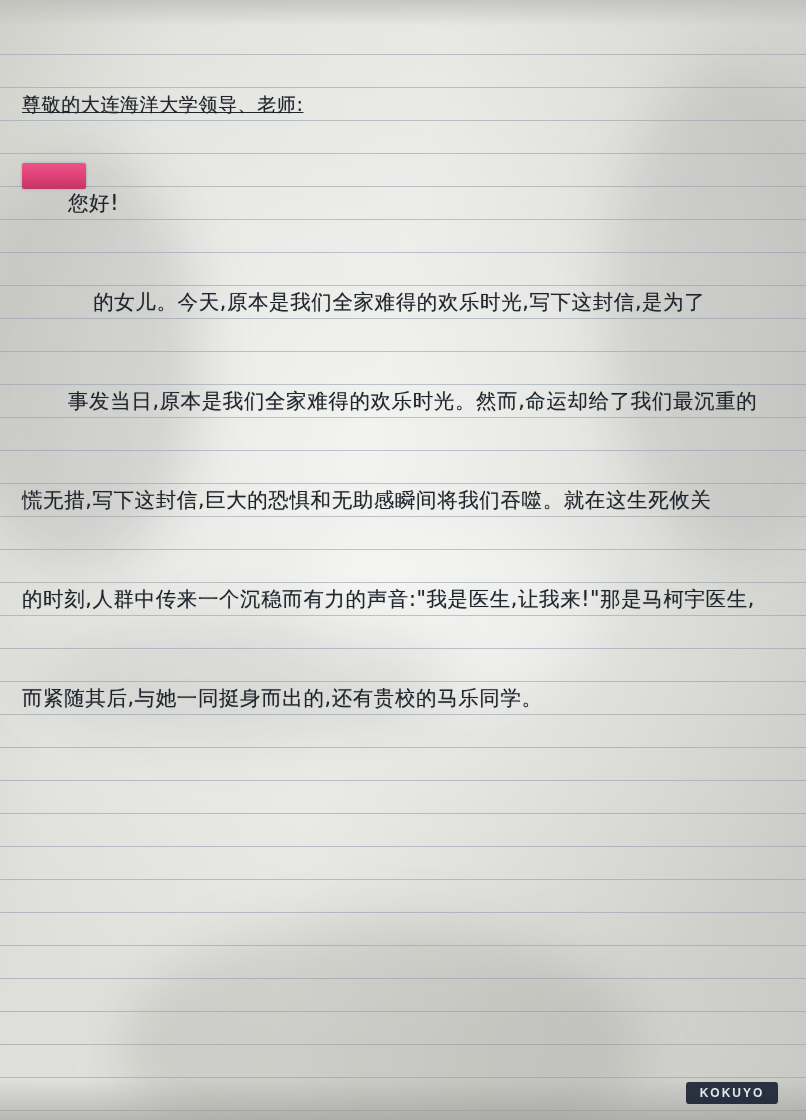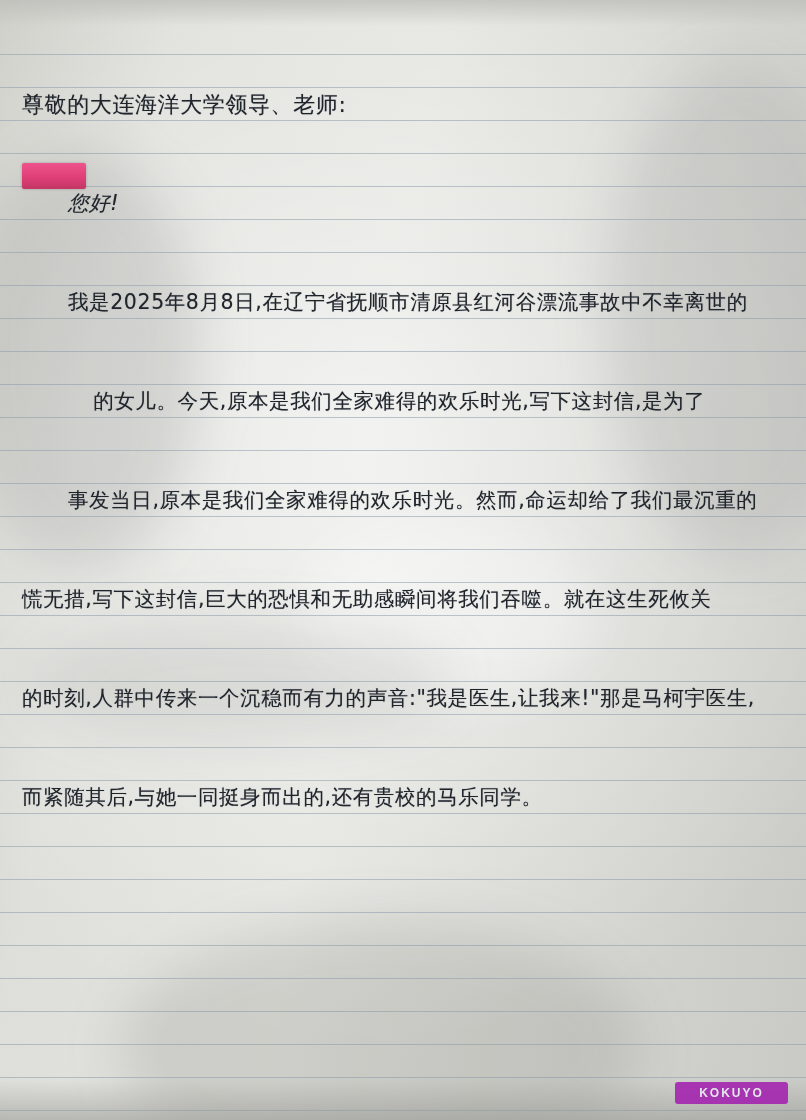--- a/index.html
+++ b/index.html
@@ -65,45 +65,46 @@
     white-space: pre-wrap;
     text-shadow: 0 0 1px rgba(30,40,50,0.35);
   }
   .writing .ln {
     display: block;
     height: 33px;
     overflow: visible;
   }
   .indent { padding-left: 46px; }
   .title-line {
-    font-size: 22px;
+    font-size: 19px;
+    text-decoration: underline;
   }
-  .greet { padding-left: 46px; font-style: italic; }
+  .greet { padding-left: 46px; }
 
   
   .redaction {
     position: absolute;
     left: 22px;
     top: 163px;
     width: 64px;
     height: 26px;
     background: linear-gradient(180deg,#f04a86 0%, #e0336f 55%, #c32a5e 100%);
     opacity: 0.92;
     border-radius: 2px;
     box-shadow: 0 0 3px rgba(0,0,0,0.25);
   }
 
   
   .brand {
     position: absolute;
-    right: 18px;
+    right: 28px;
     bottom: 16px;
-    width: 113px;
+    width: 92px;
     height: 22px;
-    background: #a21caf;
+    background: #0f172a;
     border-radius: 3px;
     color: #e9eef2;
     font-family: "Liberation Sans", sans-serif;
     font-size: 12px;
     font-weight: bold;
     letter-spacing: 2px;
     display: flex;
     align-items: center;
     justify-content: center;
     opacity: 0.85;
@@ -131,21 +132,20 @@
   <div class="blotch b2"></div>
   <div class="blotch b3"></div>
   <div class="blotch b4"></div>
   <div class="blotch b5"></div>
 
   <div class="rules"></div>
 
   <div class="writing">
     <span class="ln title-line">尊敬的大连海洋大学领导、老师:</span>
     <span class="ln greet">您好!</span>
-    <span class="ln indent">我是2025年8月8日,在辽宁省抚顺市清原县红河谷漂流事故中不幸离世的</span>
     <span class="ln">          的女儿。今天,原本是我们全家难得的欢乐时光,写下这封信,是为了</span>
     <span class="ln indent">事发当日,原本是我们全家难得的欢乐时光。然而,命运却给了我们最沉重的</span>
     <span class="ln">慌无措,写下这封信,巨大的恐惧和无助感瞬间将我们吞噬。就在这生死攸关</span>
     <span class="ln">的时刻,人群中传来一个沉稳而有力的声音:"我是医生,让我来!"那是马柯宇医生,</span>
     <span class="ln">而紧随其后,与她一同挺身而出的,还有贵校的马乐同学。</span>
     
     
     
     
     

